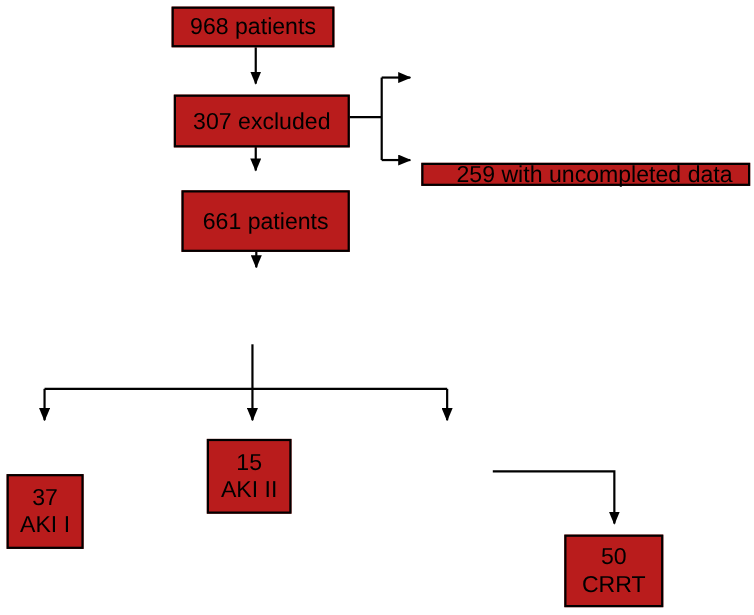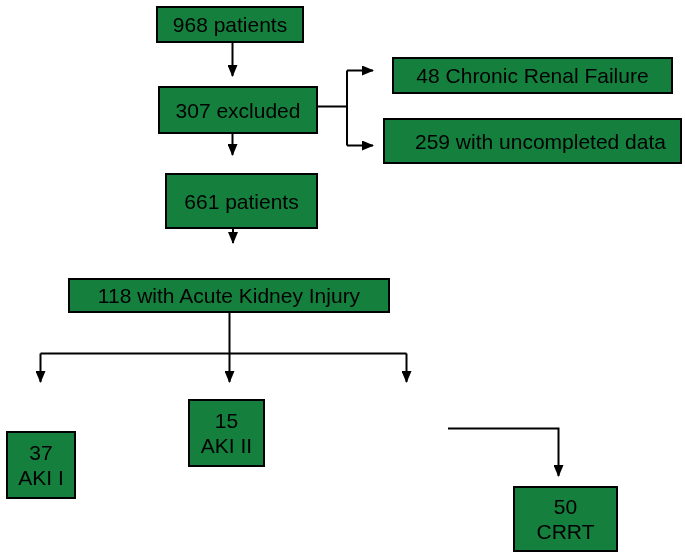--- a/index.html
+++ b/index.html
@@ -19,44 +19,44 @@
   .connectors {
     position: absolute;
     left: 0;
     top: 0;
     width: 685px;
     height: 559px;
   }
   .node {
     position: absolute;
     box-sizing: border-box;
-    background: #15803d;
+    background: #b91c1c;
     border: 2px solid #000000;
     display: flex;
     align-items: center;
     justify-content: center;
     text-align: center;
     font-size: 21px;
     line-height: 25px;
     white-space: nowrap;
   }
   .node.two-line {
     flex-direction: column;
   }
   
   .b-total   { left: 156px; top: 6px;   width: 148px; height: 37px; }
   .b-excl    { left: 158px; top: 86px;  width: 160px; height: 48px; }
   .b-crf     { left: 392px; top: 57px;  width: 281px; height: 37px; }
-  .b-uncomp  { left: 383px; top: 118px; width: 299px; height: 46px; padding-left: 16px; }
+  .b-uncomp  { left: 383px; top: 148px; width: 299px; height: 21px; padding-left: 16px; }
   .b-remain  { left: 165px; top: 173px; width: 153px; height: 56px; }
   .b-aki     { left: 68px;  top: 278px; width: 322px; height: 35px; }
   .b-aki1    { left: 6px;   top: 399px; width: 70px;  height: 68px; margin-top: 32px; }
   .b-aki2    { left: 188px; top: 399px; width: 77px;  height: 68px; }
   .b-aki3    { left: 359px; top: 400px; width: 83px;  height: 65px; }
-  .b-crrt    { left: 513px; top: 486px; width: 105px;  height: 66px; }
+  .b-crrt    { left: 513px; top: 486px; width: 90px;  height: 66px; }
 </style>
 </head>
 <body>
 
 <div class="canvas">
 
   <svg class="connectors" viewBox="0 0 685 559" xmlns="http://www.w3.org/2000/svg">
     <defs>
       <marker id="arrow" markerUnits="userSpaceOnUse" markerWidth="12" markerHeight="10" refX="11" refY="5" orient="auto">
         <polygon points="0,0 12,5 0,10" fill="#000000"></polygon>
@@ -79,35 +79,29 @@
   </svg>
 
   <div class="node b-total">
     <span>968 patients</span>
   </div>
 
   <div class="node b-excl">
     <span>307 excluded</span>
   </div>
 
-  <div class="node b-crf">
-    <span>48 Chronic Renal Failure</span>
-  </div>
 
   <div class="node b-uncomp">
     <span>259 with uncompleted data</span>
   </div>
 
   <div class="node b-remain">
     <span>661 patients</span>
   </div>
 
-  <div class="node b-aki">
-    <span>118 with Acute Kidney Injury</span>
-  </div>
 
   <div class="node two-line b-aki1">
     <span>37</span>
     <span>AKI I</span>
   </div>
 
   <div class="node two-line b-aki2">
     <span>15</span>
     <span>AKI II</span>
   </div>

